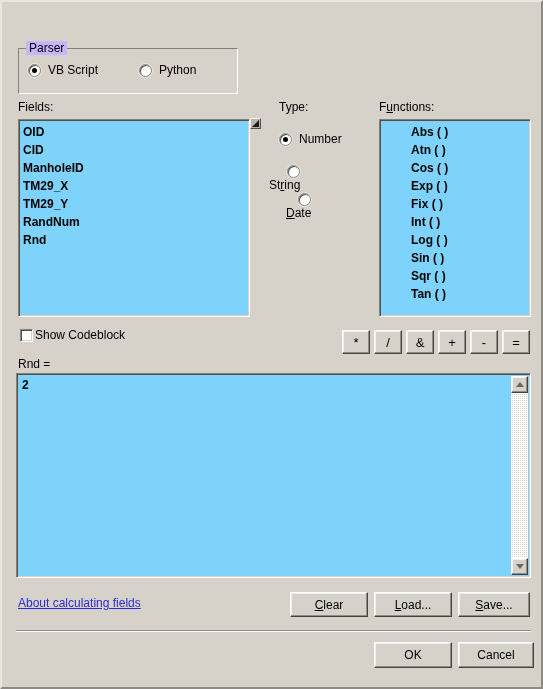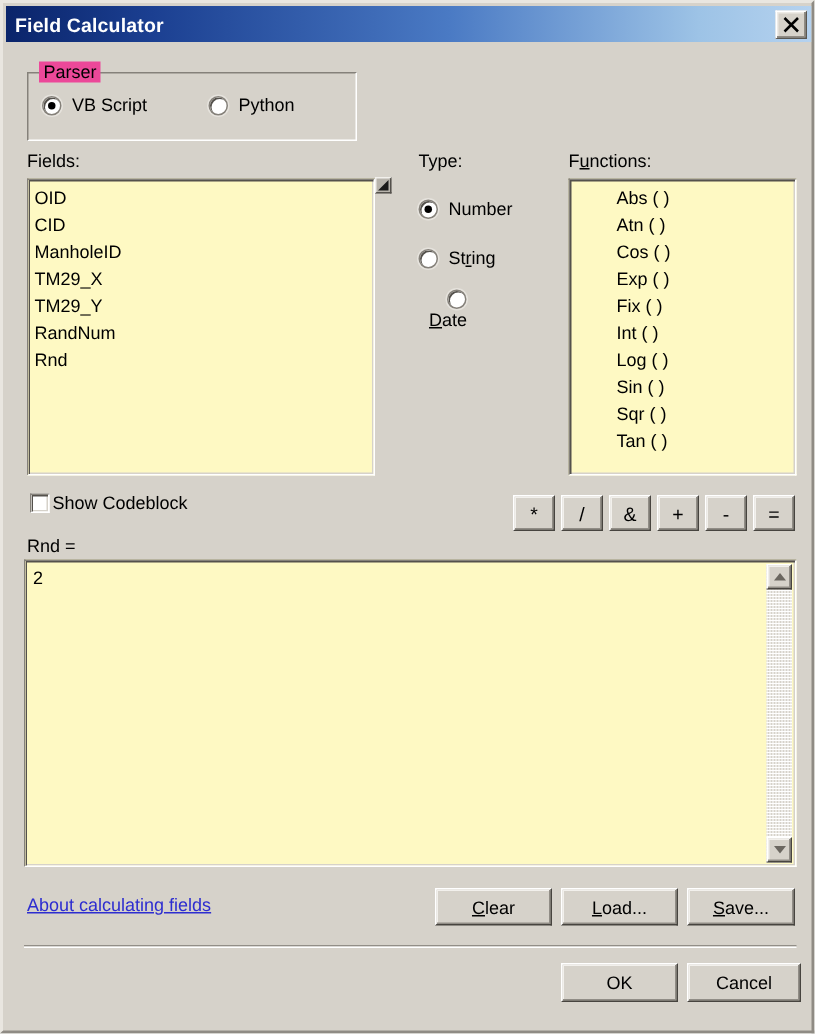--- a/index.html
+++ b/index.html
@@ -58,27 +58,28 @@
     display: flex;
     align-items: center;
     justify-content: center;
     cursor: default;
     box-sizing: border-box;
   }
   #close-btn svg { display:block; }
 
   
   .sunken {
-    background: #fef9c3;
+    background: #7dd3fc;
     border-left: 1px solid #85817a;
     border-top: 1px solid #85817a;
     border-right: 1px solid #ffffff;
     border-bottom: 1px solid #ffffff;
     box-shadow: inset 1px 1px 0 #54514c, inset -1px -1px 0 #d6d2ca;
     box-sizing: border-box;
+    font-weight: bold;
   }
   .btn {
     background: #d6d2ca;
     border-left: 1px solid #ffffff;
     border-top: 1px solid #ffffff;
     border-right: 1px solid #47443f;
     border-bottom: 1px solid #47443f;
     box-shadow: inset -1px -1px 0 #918d86, inset 1px 1px 0 #f2f0ec;
     box-sizing: border-box;
     font-family: "Liberation Sans", sans-serif;
@@ -106,21 +107,21 @@
     width: 220px; height: 46px;
     border-left: 1px solid #85817a;
     border-top: 1px solid #85817a;
     border-right: 1px solid #ffffff;
     border-bottom: 1px solid #ffffff;
     box-sizing: border-box;
   }
   #parser-legend {
     position: absolute;
     left: 24px; top: 39px;
-    background: #ec4899;
+    background: #c4b5fd;
     padding: 0 3px;
     font-size: 12px;
   }
 
   .radio-row { position: absolute; display: flex; align-items: flex-end; white-space: nowrap; cursor: default; }
   .radio {
     width: 13px; height: 13px;
     border-radius: 50%;
     background: #ffffff;
     border: 1px solid #85817a;
@@ -260,28 +261,20 @@
   #btn-load  { position:absolute; left: 372px; top: 590px; width: 78px; height: 25px; }
   #btn-save  { position:absolute; left: 456px; top: 590px; width: 72px; height: 25px; }
   #btn-ok     { position:absolute; left: 372px; top: 640px; width: 78px; height: 26px; }
   #btn-cancel { position:absolute; left: 456px; top: 640px; width: 76px; height: 26px; }
 </style>
 </head>
 <body>
 
 <div id="dialog">
 
-  <div id="titlebar">
-    <span id="title-text">Field Calculator</span>
-    <div id="close-btn">
-      <svg width="11" height="11" viewBox="0 0 11 11">
-        <path d="M1,1 L10,10 M10,1 L1,10" stroke="#000" stroke-width="1.7" fill="none"></path>
-      </svg>
-    </div>
-  </div>
 
   <div id="parser-group"></div>
   <div id="parser-legend">Parser</div>
 
   <div class="radio-row" style="left:26px; top:61px;">
     <span class="radio on"></span>
     <span class="radio-label">VB Script</span>
   </div>
   <div class="radio-row" style="left:137px; top:61px;">
     <span class="radio"></span>
@@ -300,21 +293,21 @@
   </div>
   <div id="fields-grip">
       <span class="tri"></span>
     </div>
 
   <div class="lbl" style="left:277px; top:98px;">Type:</div>
   <div class="radio-row" style="left:277px; top:130px;">
     <span class="radio on"></span>
     <span class="radio-label">Number</span>
   </div>
-  <div class="radio-row" style="left:277px; top:163px;">
+  <div class="radio-row" style="left:260px; top:163px;flex-direction:column;">
     <span class="radio"></span>
     <span class="radio-label">St<u>r</u>ing</span>
   </div>
   <div class="radio-row" style="left:277px; top:191px;flex-direction:column;">
     <span class="radio"></span>
     <span class="radio-label"><u>D</u>ate</span>
   </div>
 
   <div class="lbl" style="left:377px; top:98px;">F<u>u</u>nctions:</div>
   <div class="listbox sunken" id="functions-list" style="left:377px; top:117px; width:152px; height:198px;padding-left:27px;">

